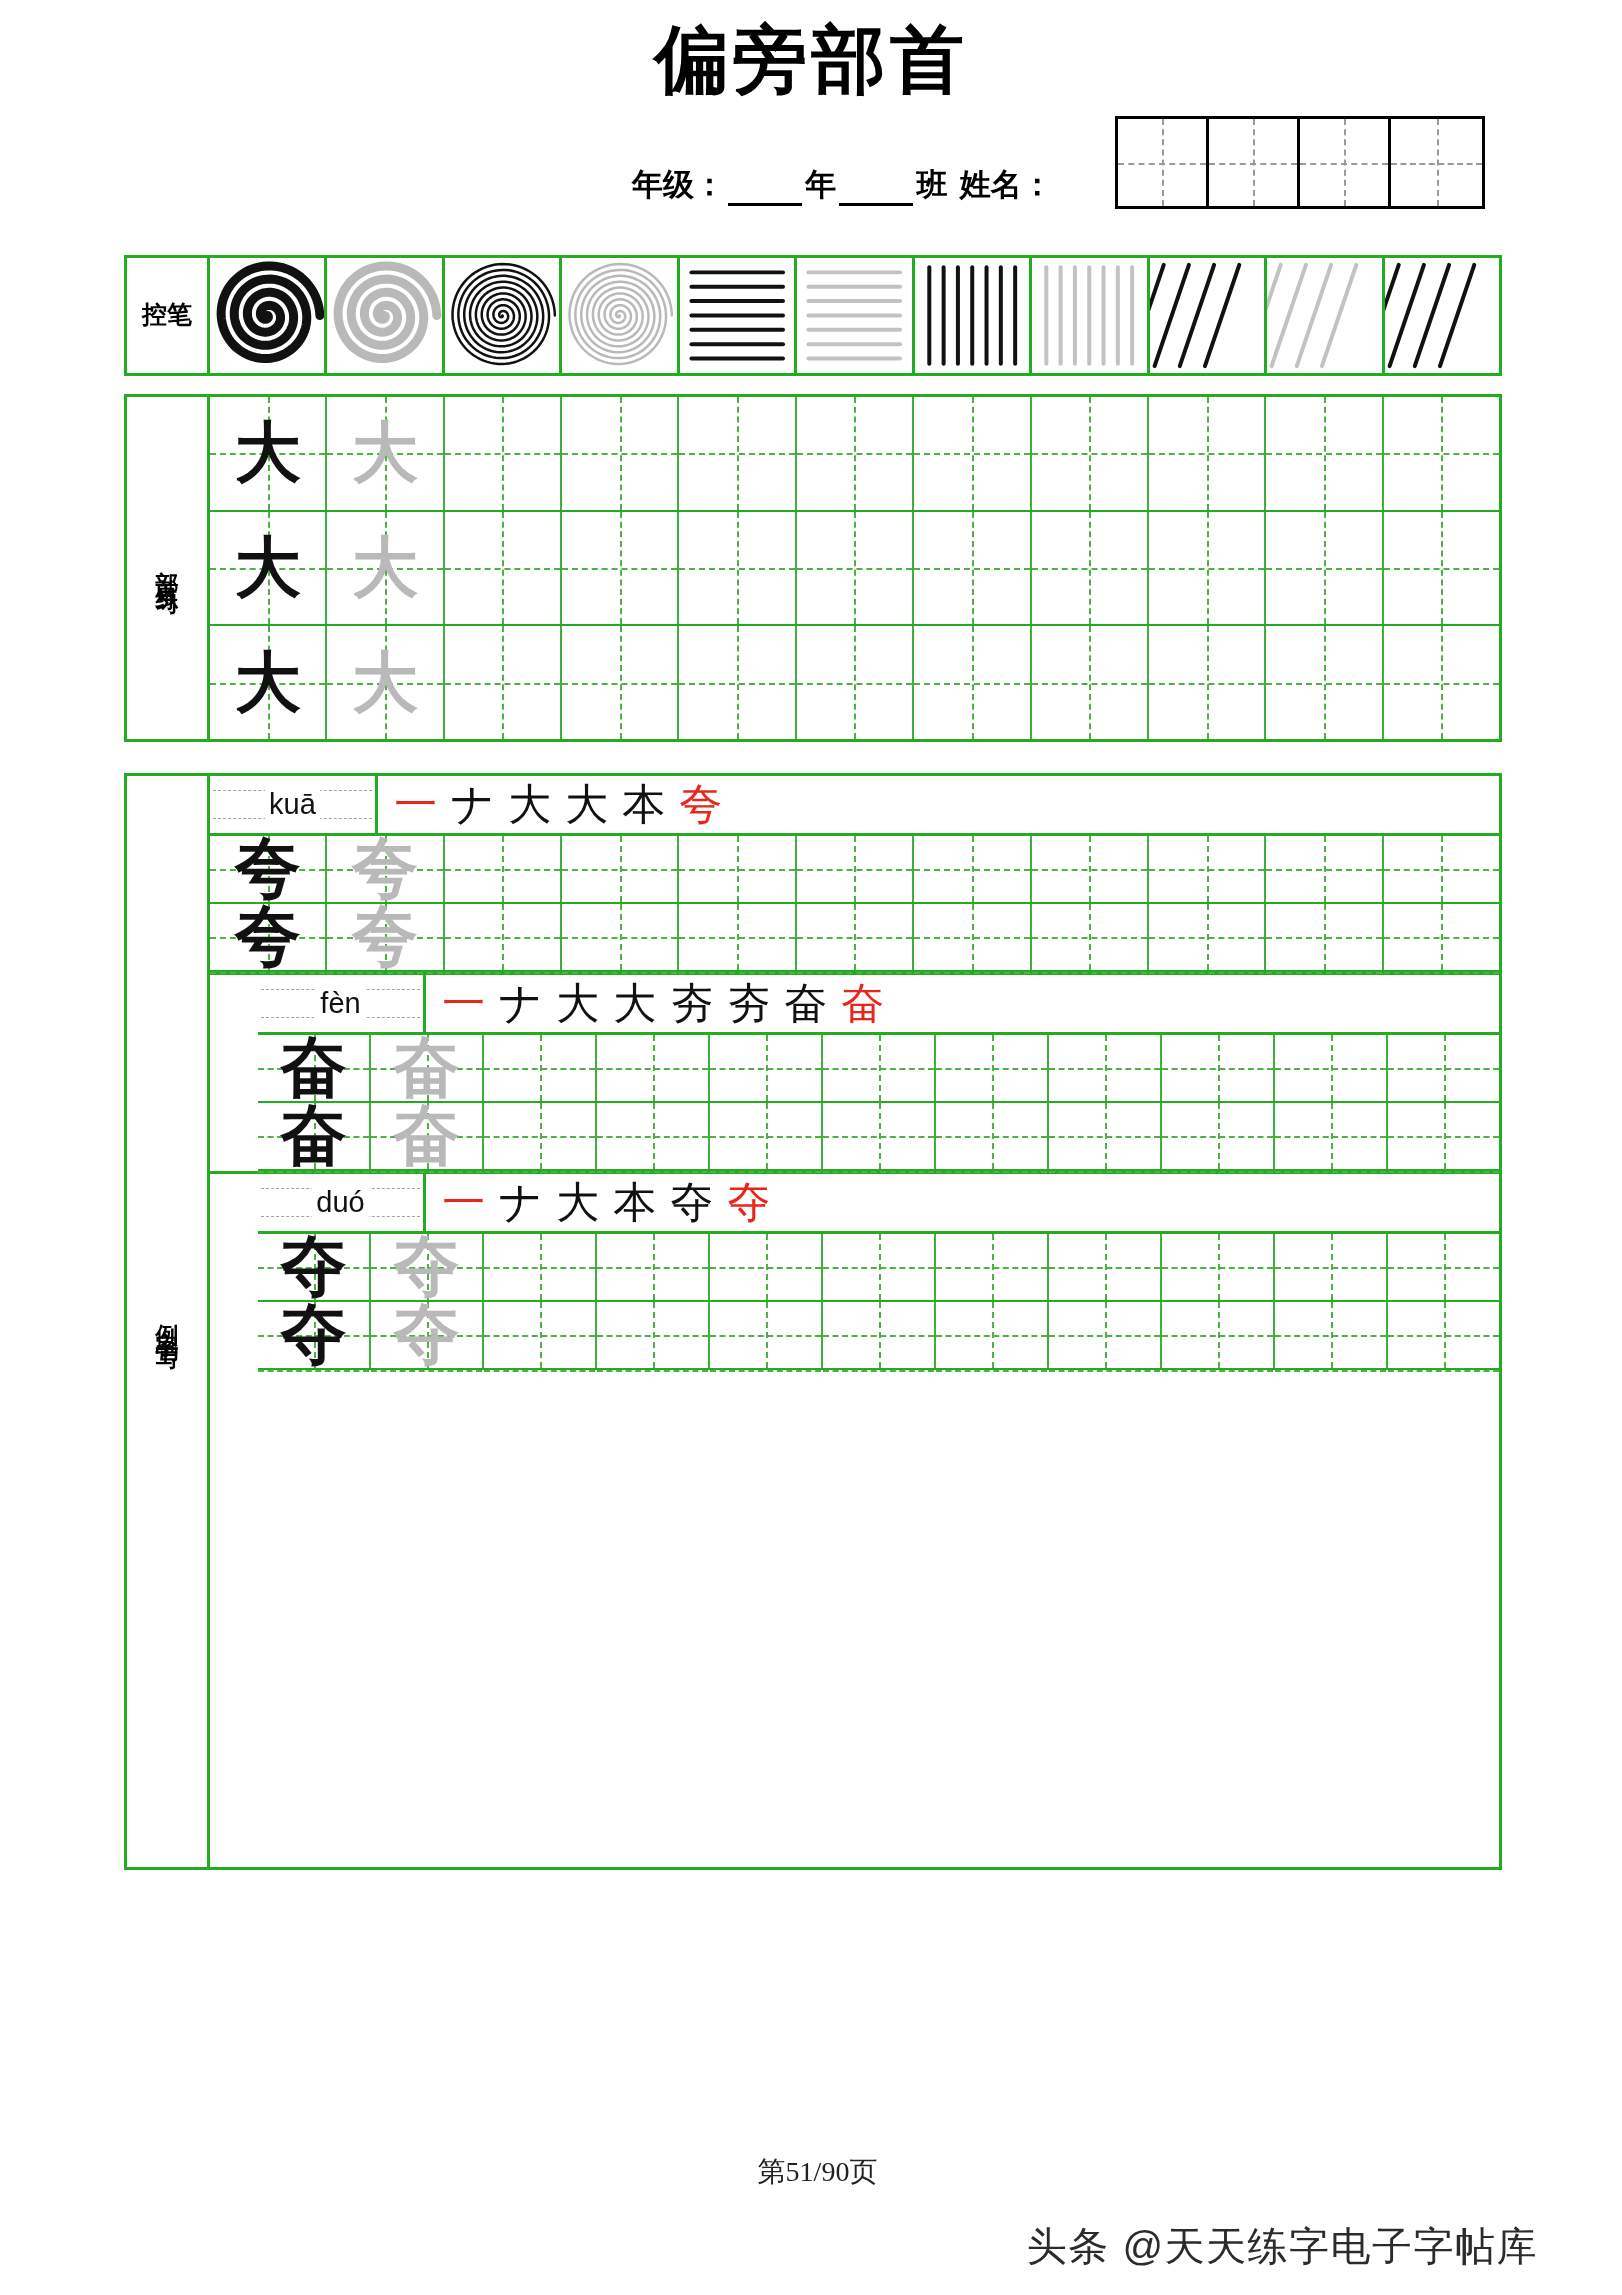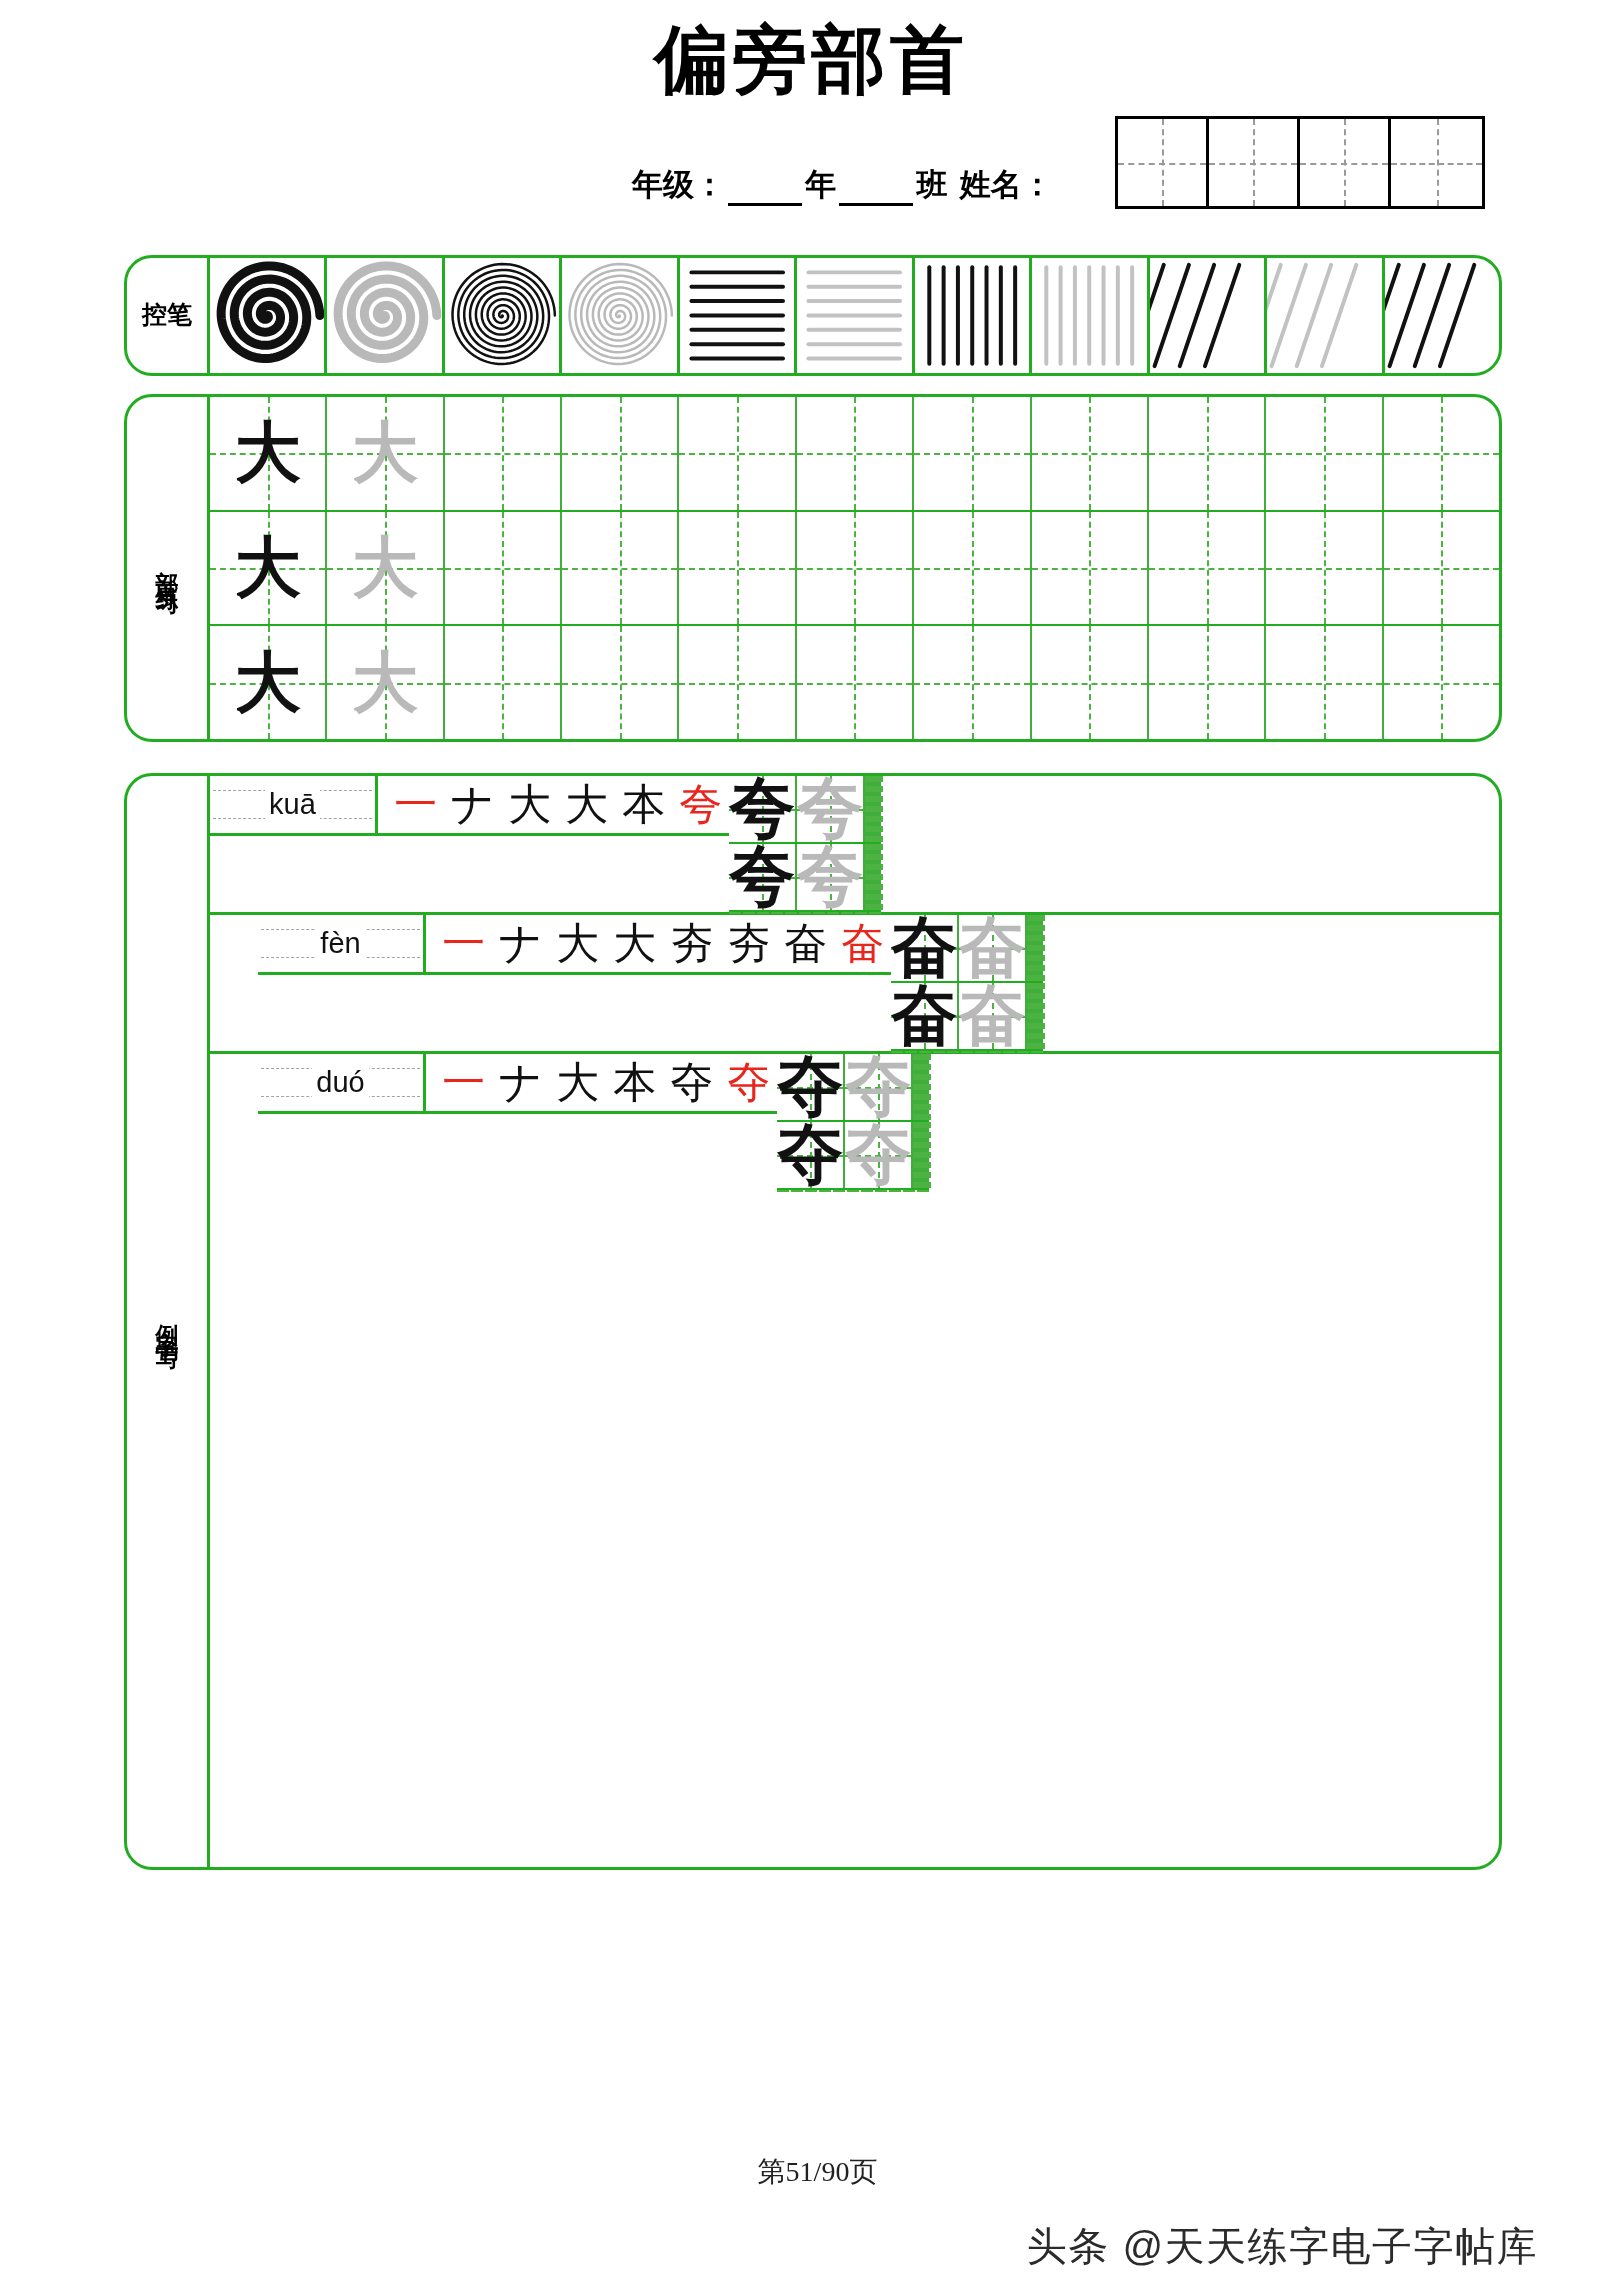--- a/index.html
+++ b/index.html
@@ -58,21 +58,21 @@
     content:"";position:absolute;left:50%;top:0;bottom:0;
     border-left:2.3px dashed #9a9a9a;
   }
   .name-box:after{
     content:"";position:absolute;top:50%;left:0;right:0;
     border-top:2.3px dashed #9a9a9a;
   }
 
   
   :root{}
-  .gsec{ position:absolute; box-sizing:border-box;border-radius:28px; }
+  .gsec{ position:absolute; box-sizing:border-box; }
 
   
   #penctrl{
     left:124px; top:255px; width:1378px; height:121px;
     border:3.1px solid #22ac20;
     display:flex;
   }
   #penctrl .pc-label{
     width:80px; flex:0 0 80px;
     border-right:3.1px solid #22ac20;
@@ -145,21 +145,21 @@
     border-right:3.1px solid #22ac20;
     display:flex;align-items:center;justify-content:center;
     font-size:23px;font-weight:700;
     font-family:"Liberation Serif",serif;
   }
   #example .ex-label .vtext{
     writing-mode:vertical-rl;text-orientation:upright;letter-spacing:7.7px;
   }
   #example .ex-body{flex:1 1 auto;display:flex;flex-direction:column;}
 
-  .ex-group{display:flex;flex-direction:row;}
+  .ex-group{display:flex;flex-direction:column;}
   .ex-group + .ex-group{border-top:3.1px solid #22ac20;padding-left:48px;}
 
   
   .so-row{display:flex;height:57px;border-bottom:3.1px solid #22ac20;}
   .so-pinyin{
     flex:0 0 165px;
     border-right:3.1px solid #22ac20;
     position:relative;
     display:flex;align-items:center;justify-content:center;
     font-family:"Liberation Sans",sans-serif;

